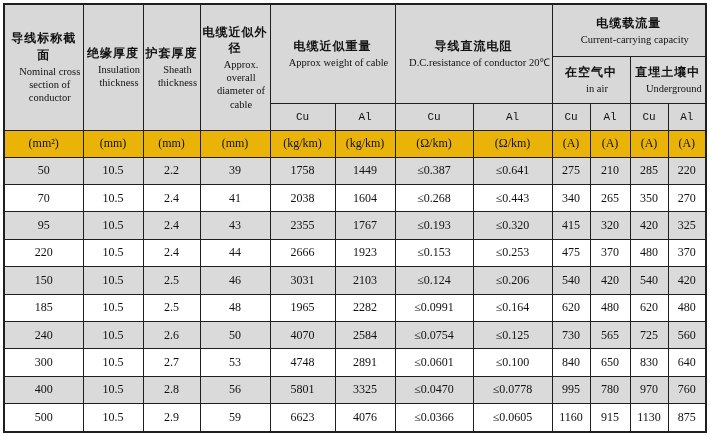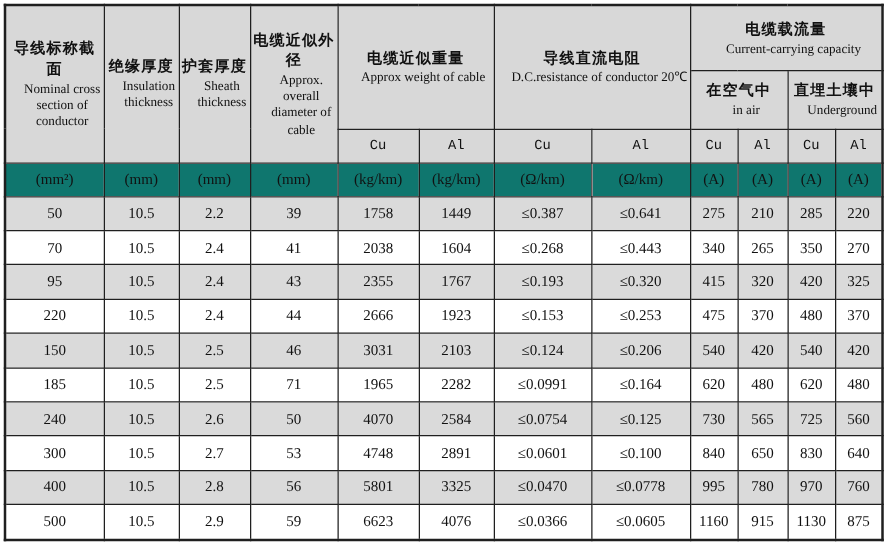--- a/index.html
+++ b/index.html
@@ -51,21 +51,21 @@
     font-size: 10.5px;
     line-height: 1.25;
     margin-top: 2px;
     margin-left: 12px;
   }
   .mat {
     font-family: Liberation Mono, monospace;
     font-size: 11px;
   }
   .units td {
-    background: #0f766e;
+    background: #eab308;
     font-size: 12px;
   }
   tbody td { font-size: 12px; }
   tbody tr.stripe td { background: var(--stripe-bg); }
   tr.r1 { height: 52px; }
   tr.r2 { height: 47px; }
   tr.r3 { height: 27px; }
   tr.r4 { height: 27px; }
 </style>
 </head>
@@ -221,21 +221,21 @@
           <td>≤0.206</td>
           <td>540</td>
           <td>420</td>
           <td>540</td>
           <td>420</td>
         </tr>
         <tr>
           <td>185</td>
           <td>10.5</td>
           <td>2.5</td>
-          <td>71</td>
+          <td>48</td>
           <td>1965</td>
           <td>2282</td>
           <td>≤0.0991</td>
           <td>≤0.164</td>
           <td>620</td>
           <td>480</td>
           <td>620</td>
           <td>480</td>
         </tr>
         <tr class="stripe">

